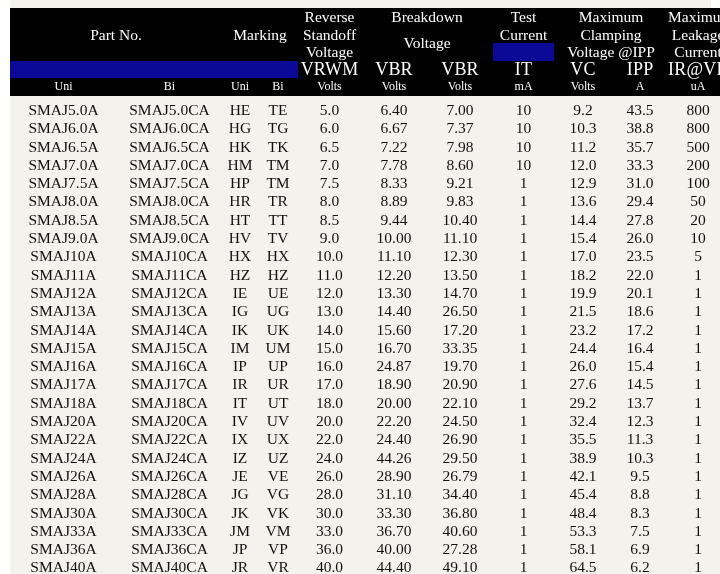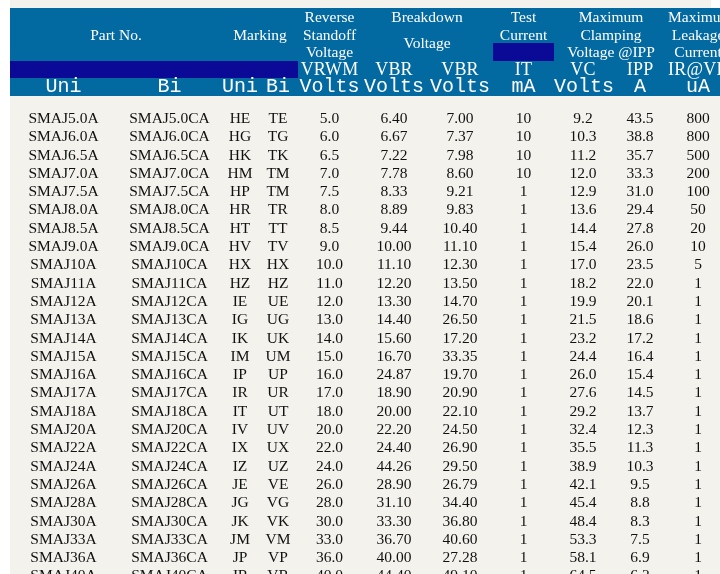--- a/index.html
+++ b/index.html
@@ -26,40 +26,40 @@
   table.spec td, table.spec th{
     padding:0;
     margin:0;
     border:0;
     text-align:center;
     vertical-align:middle;
     font-weight:normal;
   }
   
   thead tr th{
-    background:#0369a1;
+    background:#000000;
     color:#ffffff;
     font-size:15.5px;
     line-height:17.6px;
     height:17.6px;
   }
   thead tr.grp th{ font-size:15.5px; }
   thead tr.sym th{ font-size:18px; letter-spacing:.2px;}
-  thead tr.unit th{ font-size:20px;font-family:Liberation Mono, monospace; }
+  thead tr.unit th{ font-size:12px; }
   th.blank{background:#0a0a96;}
   
   tbody tr td{
     background:#f4f2ed;
     color:#111111;
     font-size:15.5px;
     line-height:18.3px;
     height:18.3px;
     white-space:nowrap;
   }
-  tbody tr:first-child td{ padding-top:13px; }
+  tbody tr:first-child td{ padding-top:5px; }
   .c-uni   {width:107px;}
   .c-bi    {width:105px;}
   .c-muni  {width:36px;}
   .c-mbi   {width:40px;}
   .c-vrwm  {width:63px;}
   .c-vbr1  {width:66px;}
   .c-vbr2  {width:66px;}
   .c-it    {width:61px;}
   .c-vc    {width:58px;}
   .c-ipp   {width:56px;}

